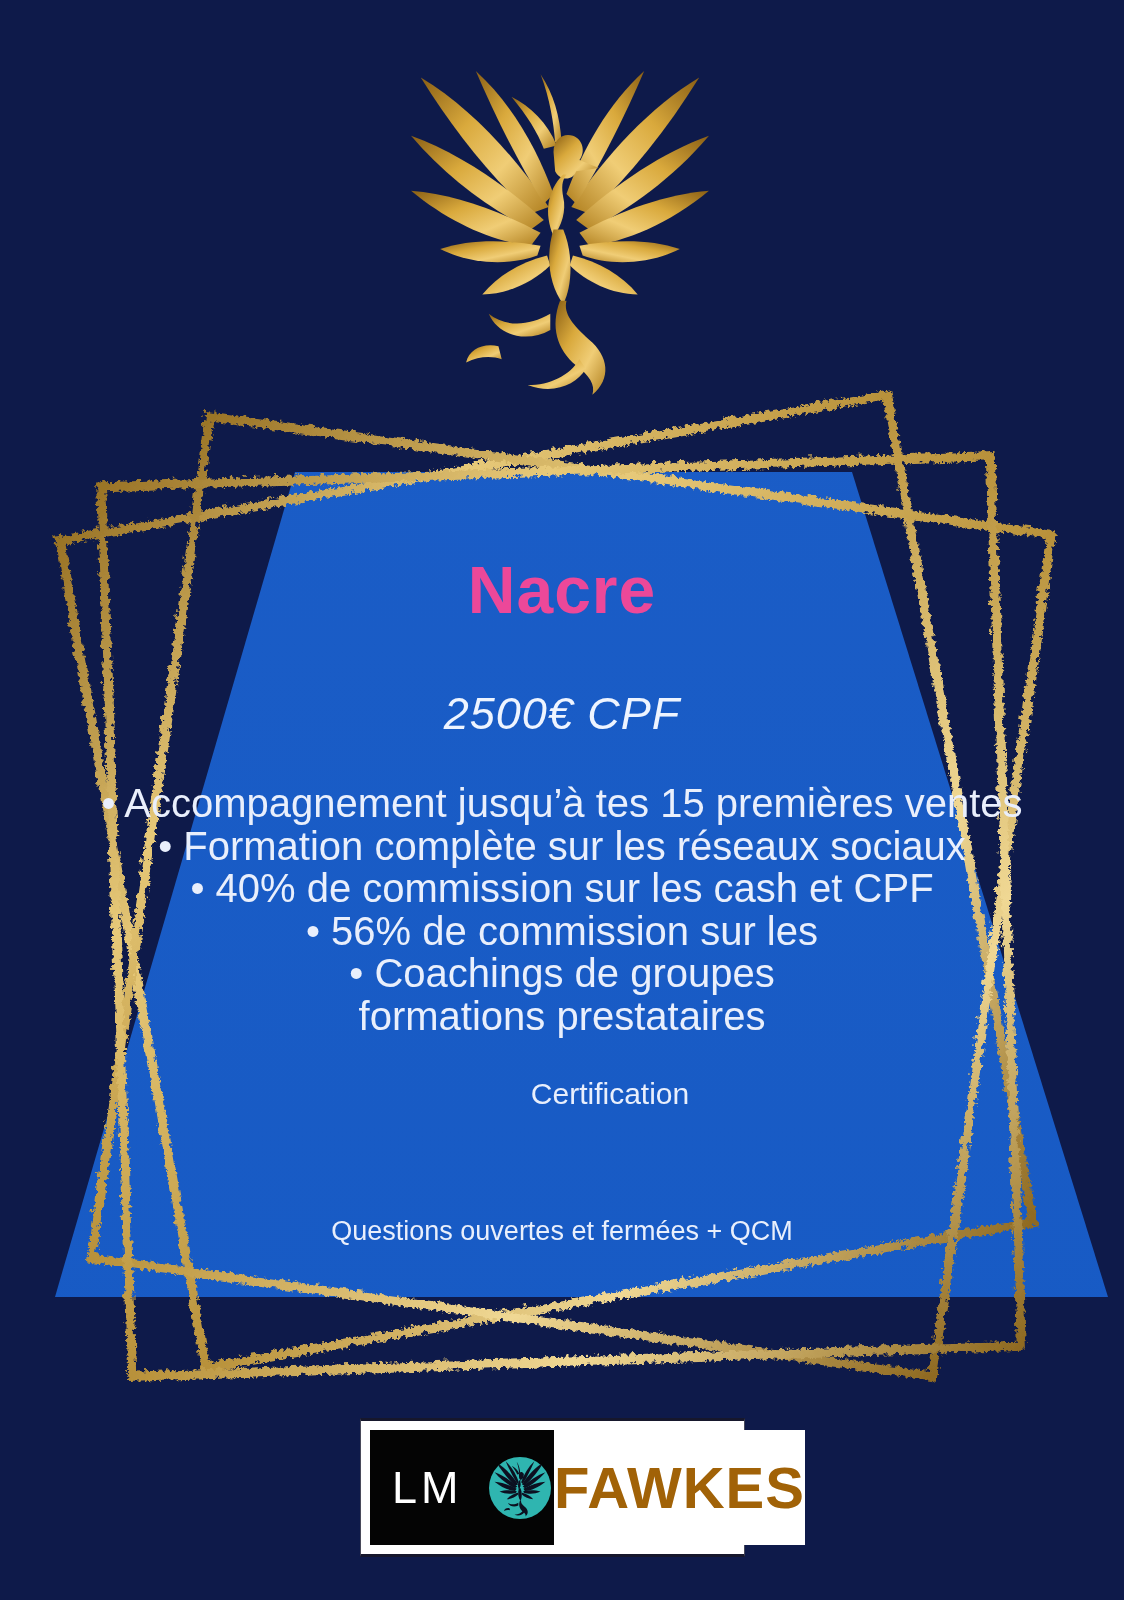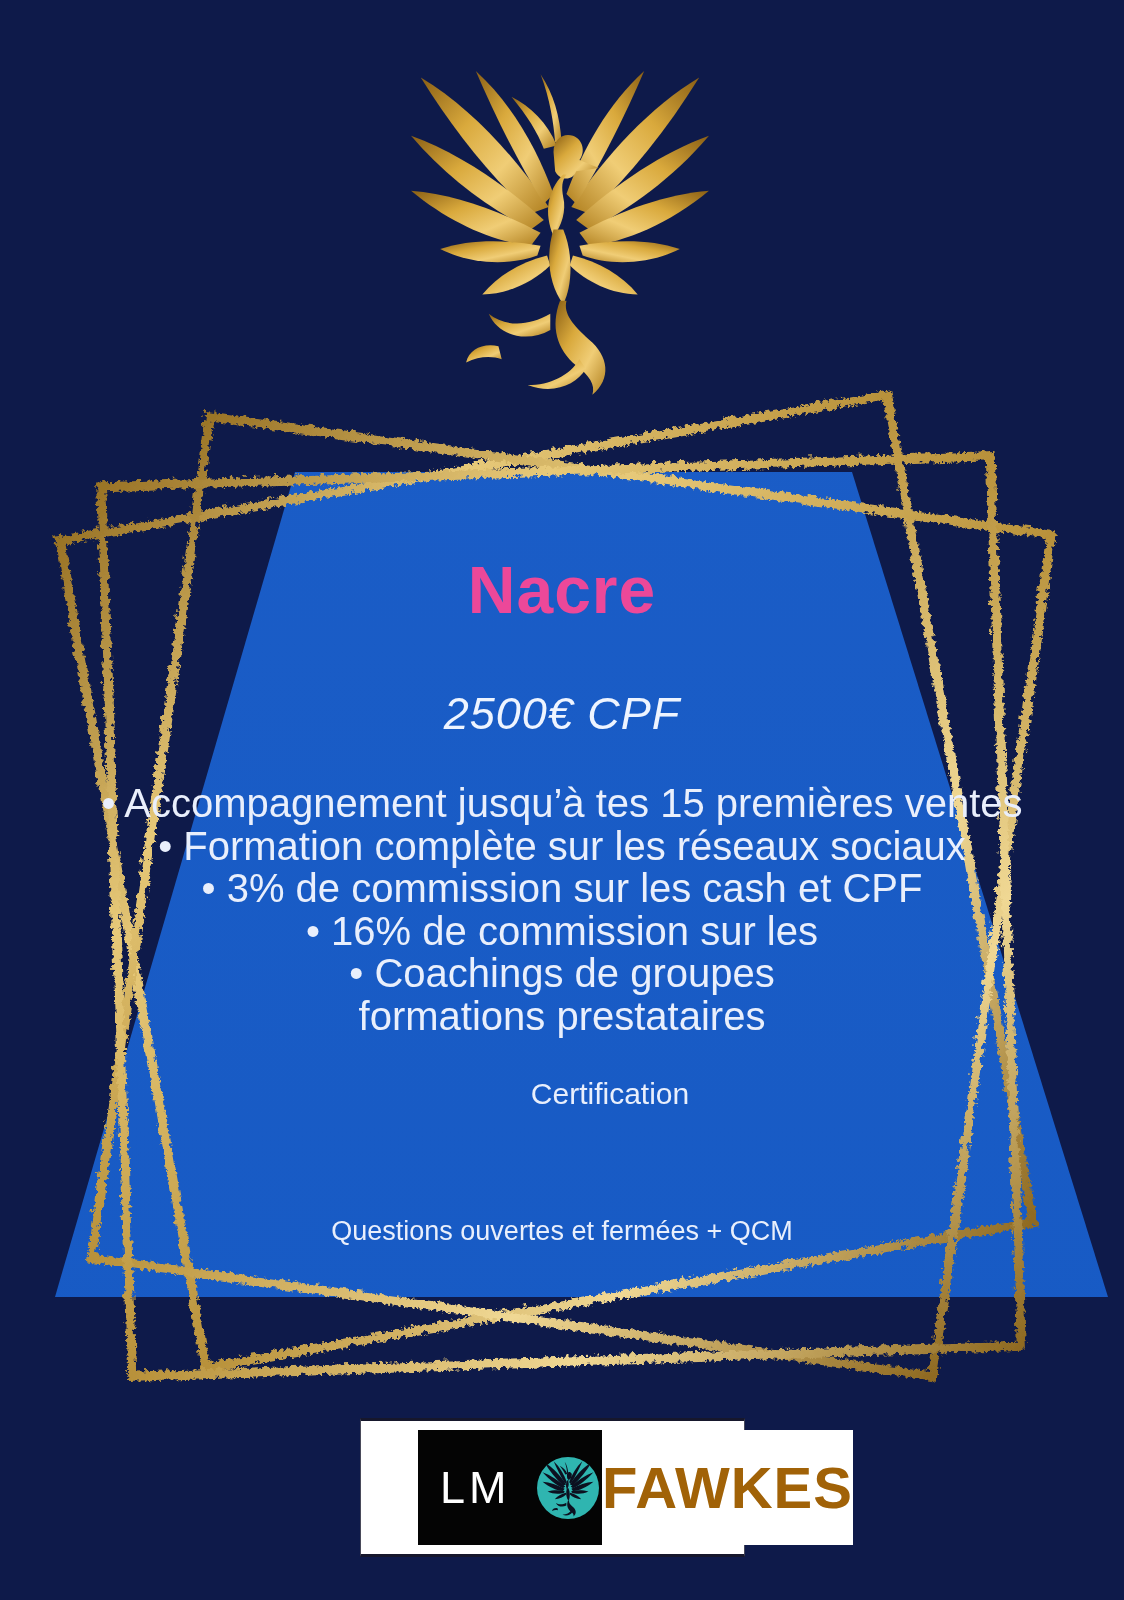--- a/index.html
+++ b/index.html
@@ -38,21 +38,21 @@
   .cert{top:1077px;width:1124px;font-size:30px;margin-left:48px;}
   .exam{top:1216px;width:1124px;font-size:27px;}
   
   .logo-frame{
     left:360px;top:1418px;width:385px;height:139px;
     background:#ffffff;
     border:1px solid #494a5a;
     border-top:3px solid #16172c;
     border-bottom:3px solid #16172c;
     box-sizing:border-box;
-    display:flex;align-items:stretch;padding-left:48px;
+    display:flex;align-items:stretch;
   }
   .logo-inner{margin:9px;display:flex;flex:1;}
   .logo-black{
     position:relative;width:184px;background:#040404;
     display:flex;align-items:center;
   }
   .logo-lm{
     color:#ffffff;font-size:45px;letter-spacing:4px;
     margin-left:22px;font-weight:400;
   }
@@ -142,22 +142,22 @@
     </g>
   </svg>
 
   <div class="abs content title">Nacre</div>
 
   <div class="abs content price">2500€ CPF</div>
 
   <div class="abs content bullet-list">
     <div class="bullet-line">• Accompagnement jusqu’à tes 15 premières ventes</div>
     <div class="bullet-line">• Formation complète sur les réseaux sociaux</div>
-    <div class="bullet-line">• 3% de commission sur les cash et CPF</div>
-    <div class="bullet-line">• 16% de commission sur les</div>
+    <div class="bullet-line">• 40% de commission sur les cash et CPF</div>
+    <div class="bullet-line">• 56% de commission sur les</div>
     <div class="bullet-line">• Coachings de groupes</div>
     <div class="bullet-line">formations prestataires</div>
   </div>
 
   <div class="abs content cert">Certification</div>
 
   <div class="abs content exam">Questions ouvertes et fermées + QCM</div>
 
   <div class="abs logo-frame">
     <div class="logo-inner">

